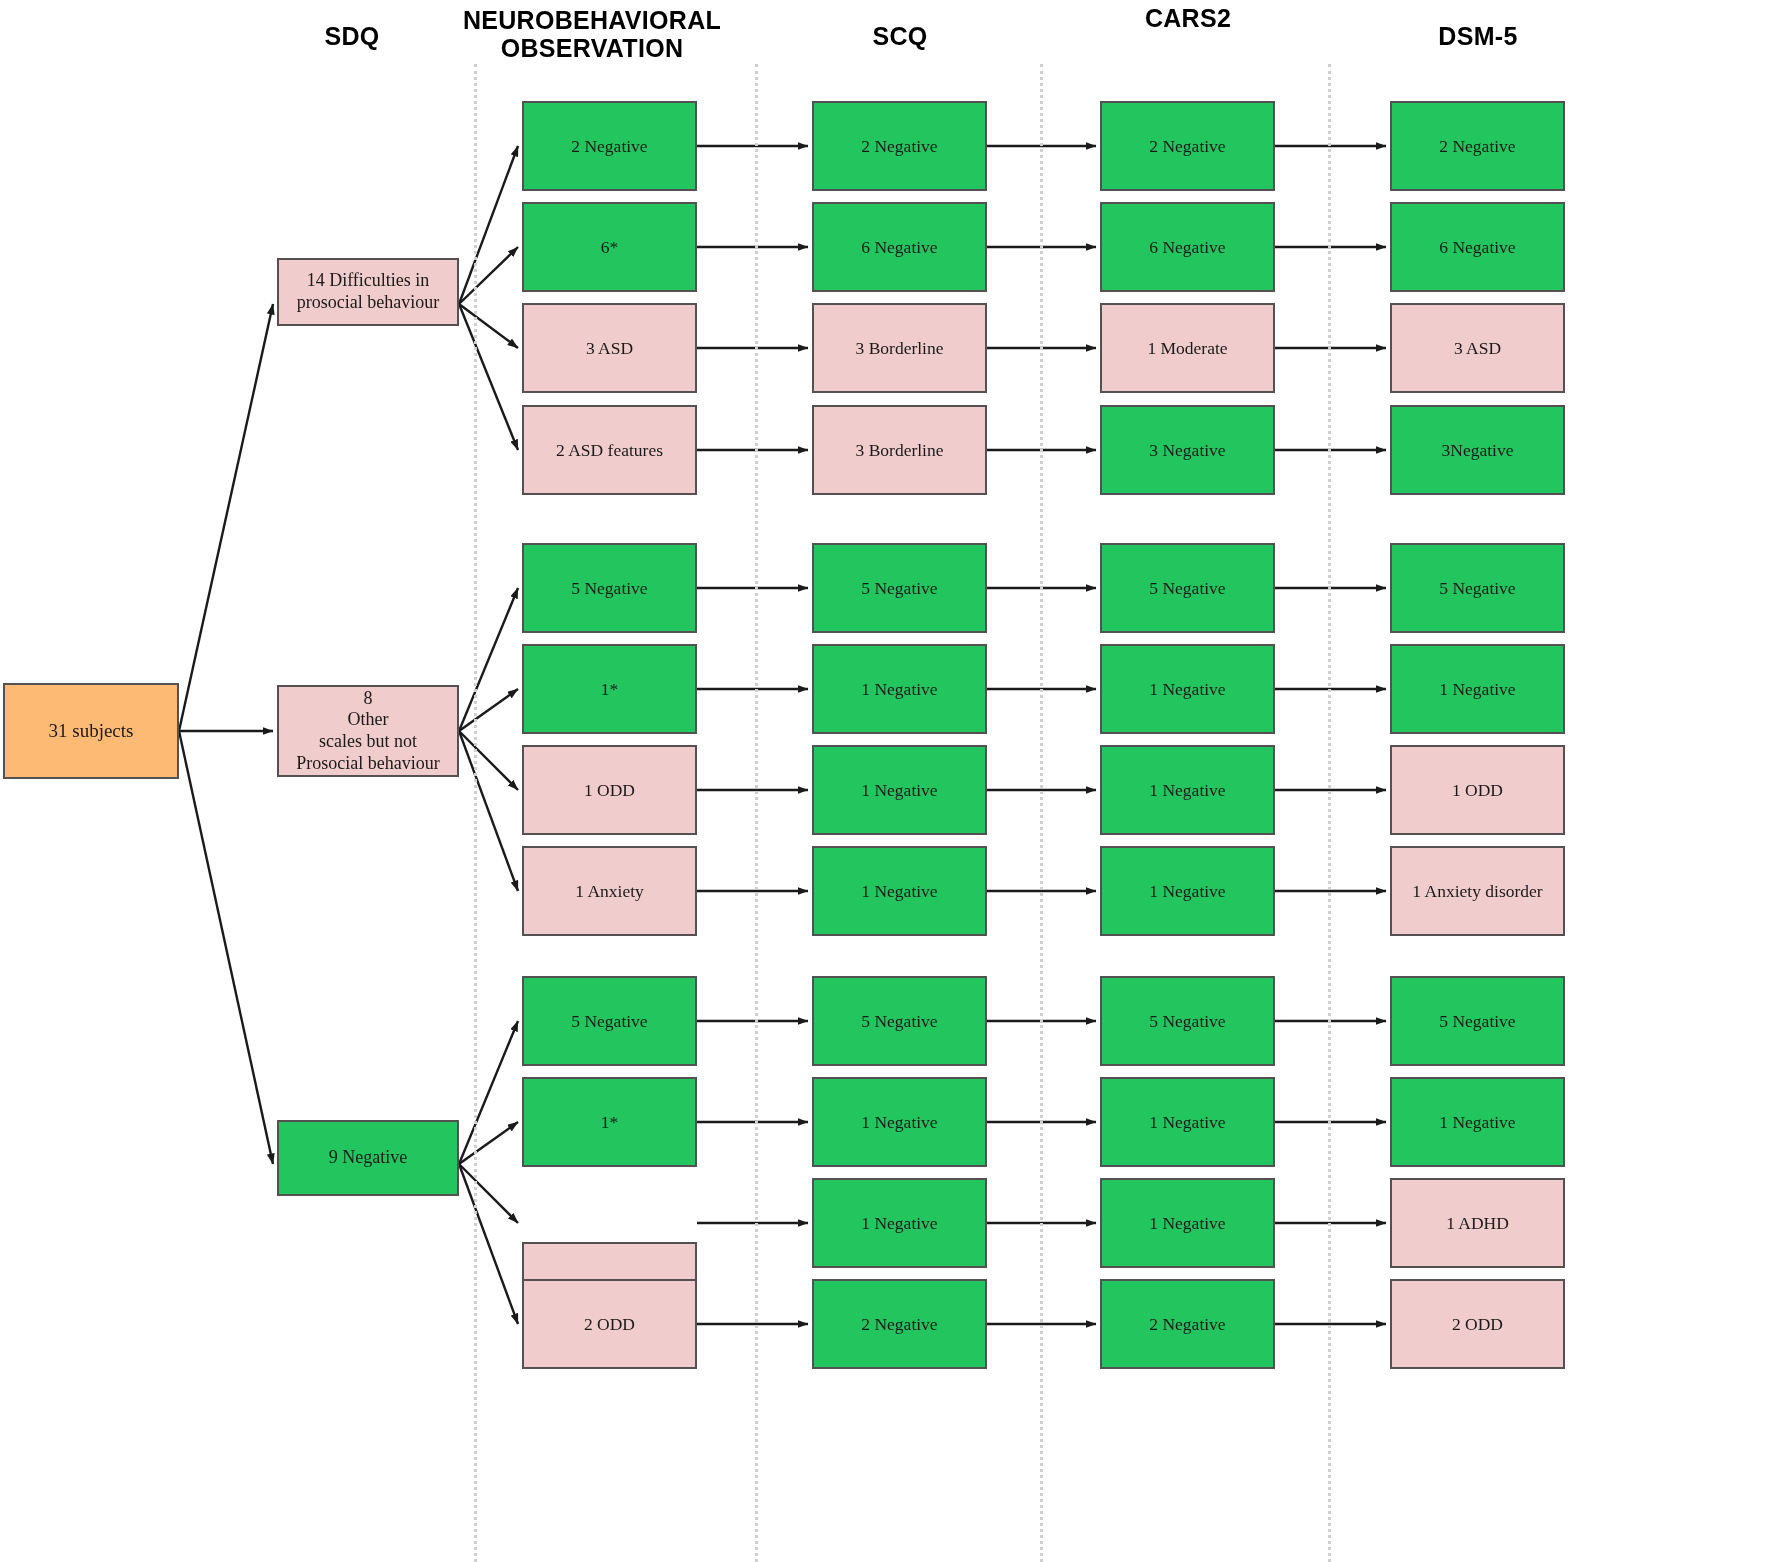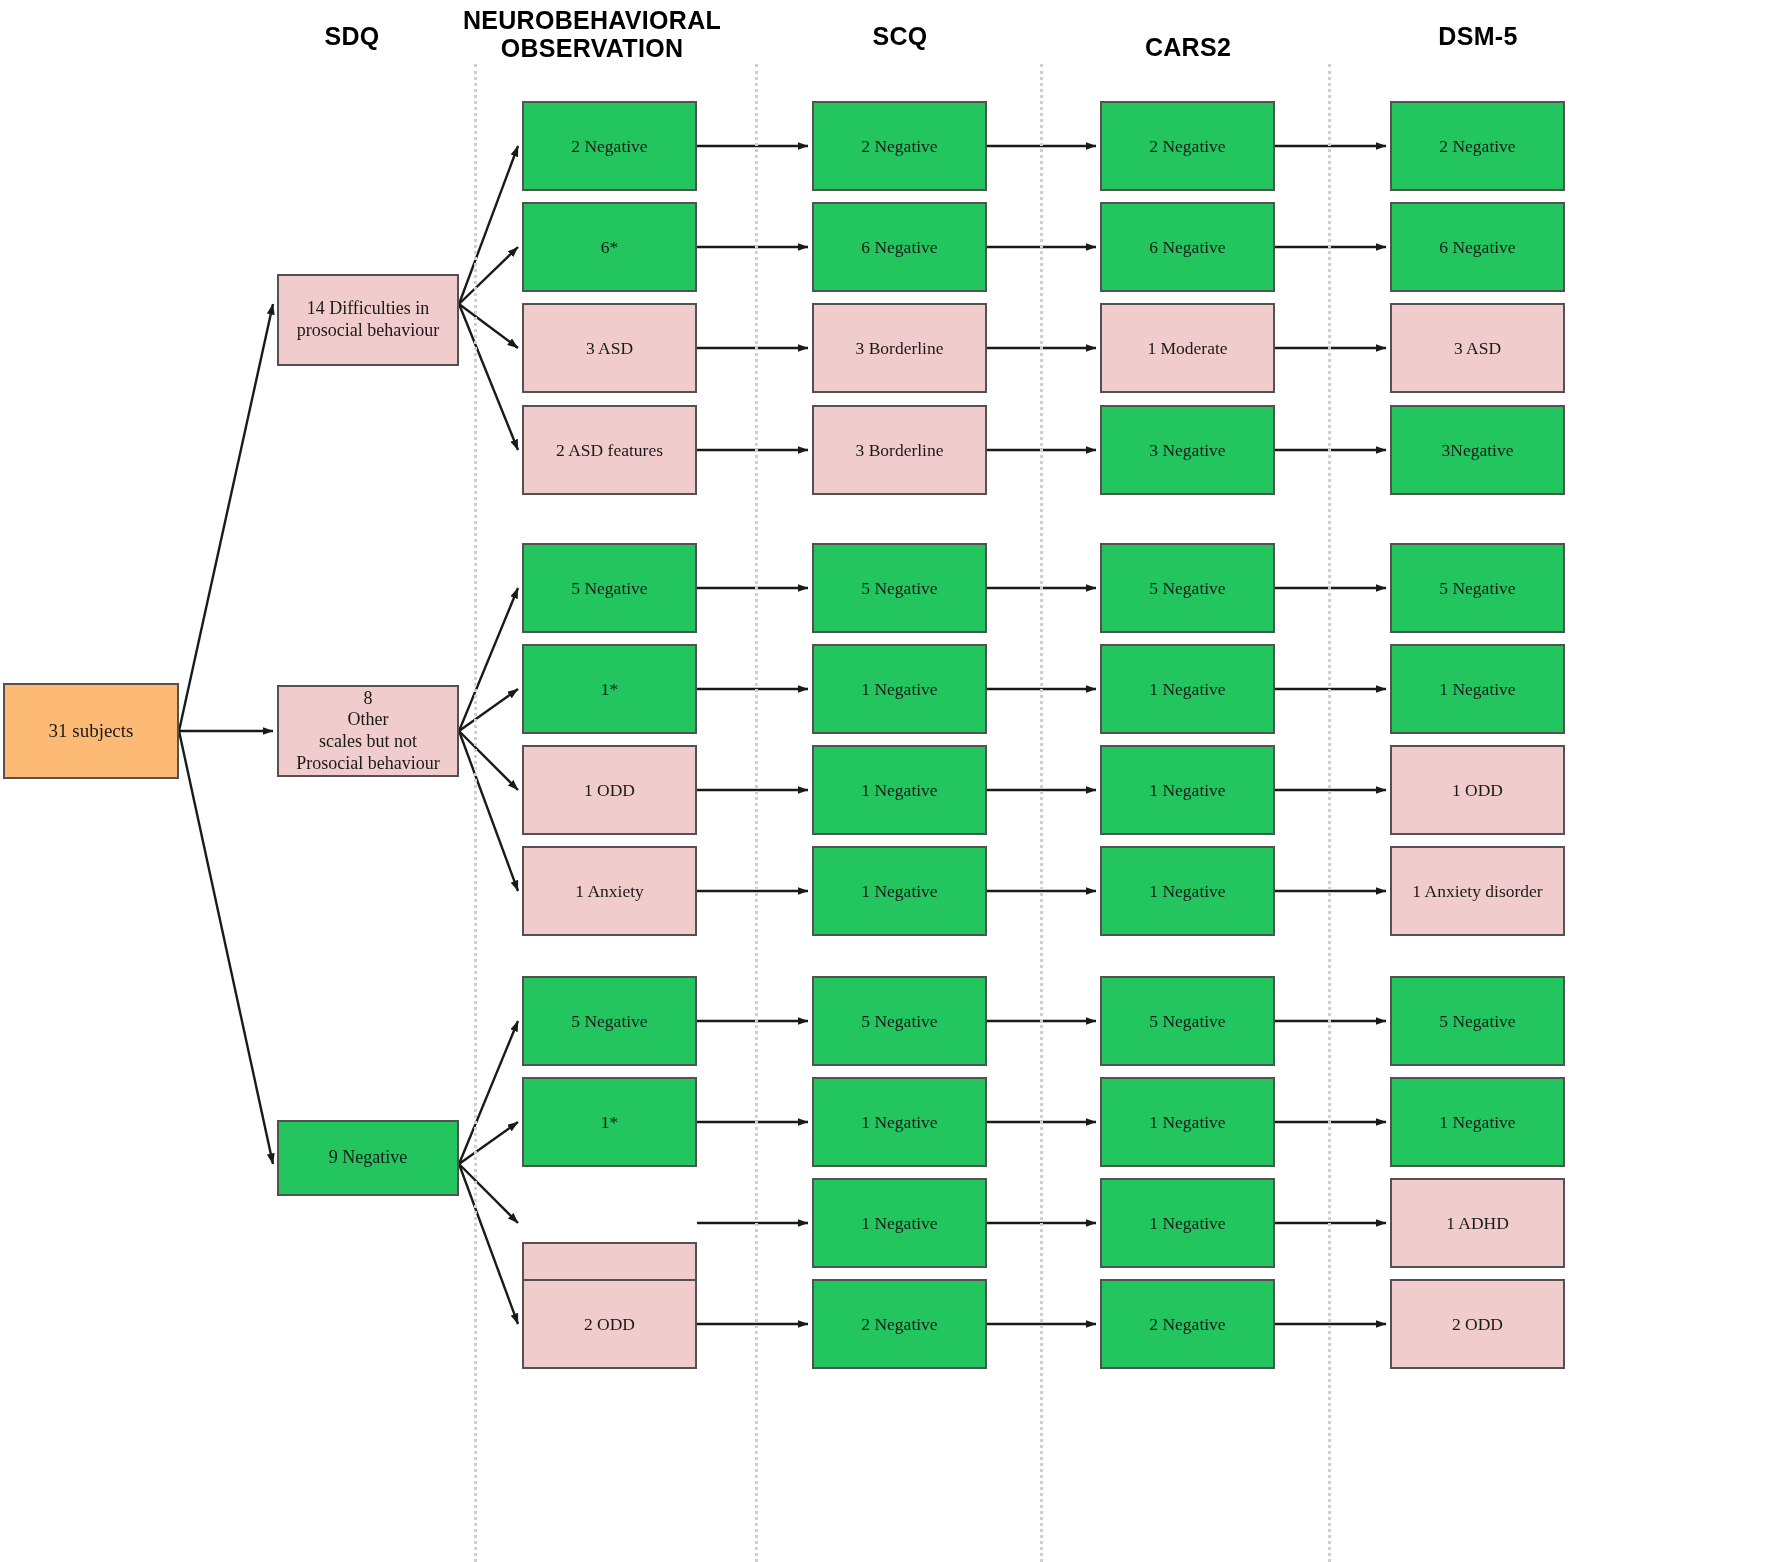--- a/index.html
+++ b/index.html
@@ -129,26 +129,26 @@
       <div class="sep" style="left: 474px;"></div>
       <div class="sep" style="left: 755px;"></div>
       <div class="sep" style="left: 1040px;"></div>
       <div class="sep" style="left: 1328px;"></div>
     </div>
   <div id="headers">
       <div class="col-header" style="left: 187px; width: 330px; top: 22px;">SDQ</div>
       <div class="col-header" style="left: 427px; width: 330px; top: 6px;">NEUROBEHAVIORAL
 OBSERVATION</div>
       <div class="col-header" style="left: 735px; width: 330px; top: 22px;">SCQ</div>
-      <div class="col-header" style="left: 1023px; width: 330px; top: 33px;">CARS2</div>
+      <div class="col-header" style="left: 1023px; width: 330px; top: 4px;">CARS2</div>
       <div class="col-header" style="left: 1313px; width: 330px; top: 22px;">DSM-5</div>
     </div>
   <div id="nodes">
       <div class="node white root" style="left: 3px; top: 683px; width: 176px; height: 96px;">31 subjects</div>
-      <div class="node pink sdq" style="left: 277px; top: 258px; width: 182px; height: 92px; margin-top: 16px;">14 Difficulties in
+      <div class="node pink sdq" style="left: 277px; top: 258px; width: 182px; height: 68px;">14 Difficulties in
 prosocial behaviour</div>
       <div class="node green" style="left: 522px; top: 101px; width: 175px; height: 90px;">2 Negative</div>
       <div class="node green" style="left: 812px; top: 101px; width: 175px; height: 90px;">2 Negative</div>
       <div class="node green" style="left: 1100px; top: 101px; width: 175px; height: 90px;">2 Negative</div>
       <div class="node green" style="left: 1390px; top: 101px; width: 175px; height: 90px;">2 Negative</div>
       <div class="node green" style="left: 522px; top: 202px; width: 175px; height: 90px;">6*</div>
       <div class="node green" style="left: 812px; top: 202px; width: 175px; height: 90px;">6 Negative</div>
       <div class="node green" style="left: 1100px; top: 202px; width: 175px; height: 90px;">6 Negative</div>
       <div class="node green" style="left: 1390px; top: 202px; width: 175px; height: 90px;">6 Negative</div>
       <div class="node pink" style="left: 522px; top: 303px; width: 175px; height: 90px;">3 ASD</div>

